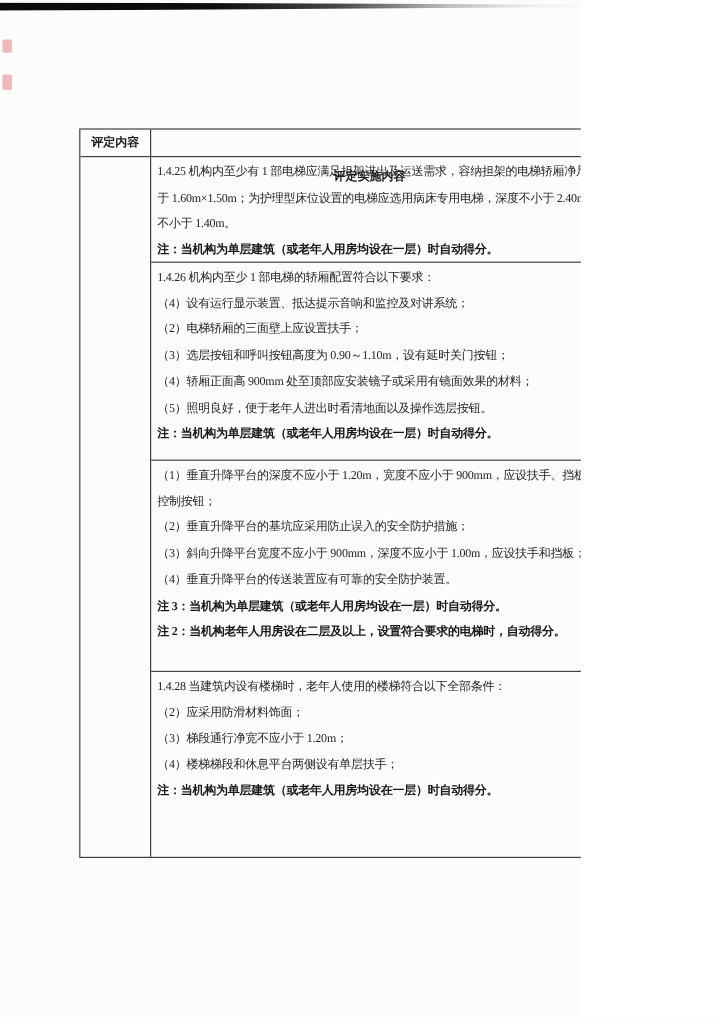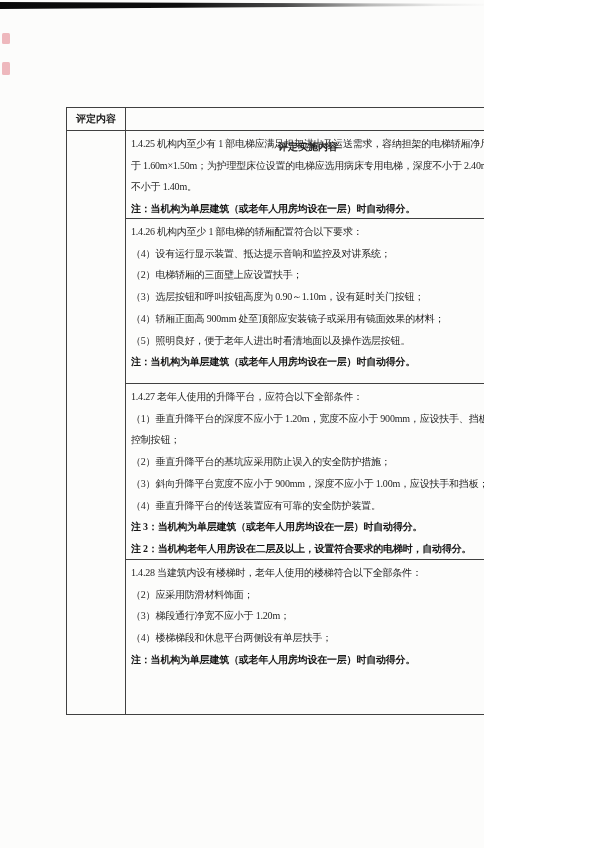--- a/index.html
+++ b/index.html
@@ -129,21 +129,20 @@
             <div class="ln">（5）照明良好，便于老年人进出时看清地面以及操作选层按钮。</div>
             <div class="ln note">注：当机构为单层建筑（或老年人用房均设在一层）时自动得分。</div>
           </div>
           <div class="score-cell">
             <span>2</span>
           </div>
         </div>
 
         <div class="crit-row r3">
           <div class="content-cell">
-            <div class="ln">1.4.27 老年人使用的升降平台，应符合以下全部条件：</div>
             <div class="ln">（1）垂直升降平台的深度不应小于 1.20m，宽度不应小于 900mm，应设扶手、挡板及呼叫</div>
             <div class="ln">控制按钮；</div>
             <div class="ln">（2）垂直升降平台的基坑应采用防止误入的安全防护措施；</div>
             <div class="ln">（3）斜向升降平台宽度不应小于 900mm，深度不应小于 1.00m，应设扶手和挡板；</div>
             <div class="ln">（4）垂直升降平台的传送装置应有可靠的安全防护装置。</div>
             <div class="ln note">注 3：当机构为单层建筑（或老年人用房均设在一层）时自动得分。</div>
             <div class="ln note">注 2：当机构老年人用房设在二层及以上，设置符合要求的电梯时，自动得分。</div>
           </div>
           <div class="score-cell">
             <span>1</span>

